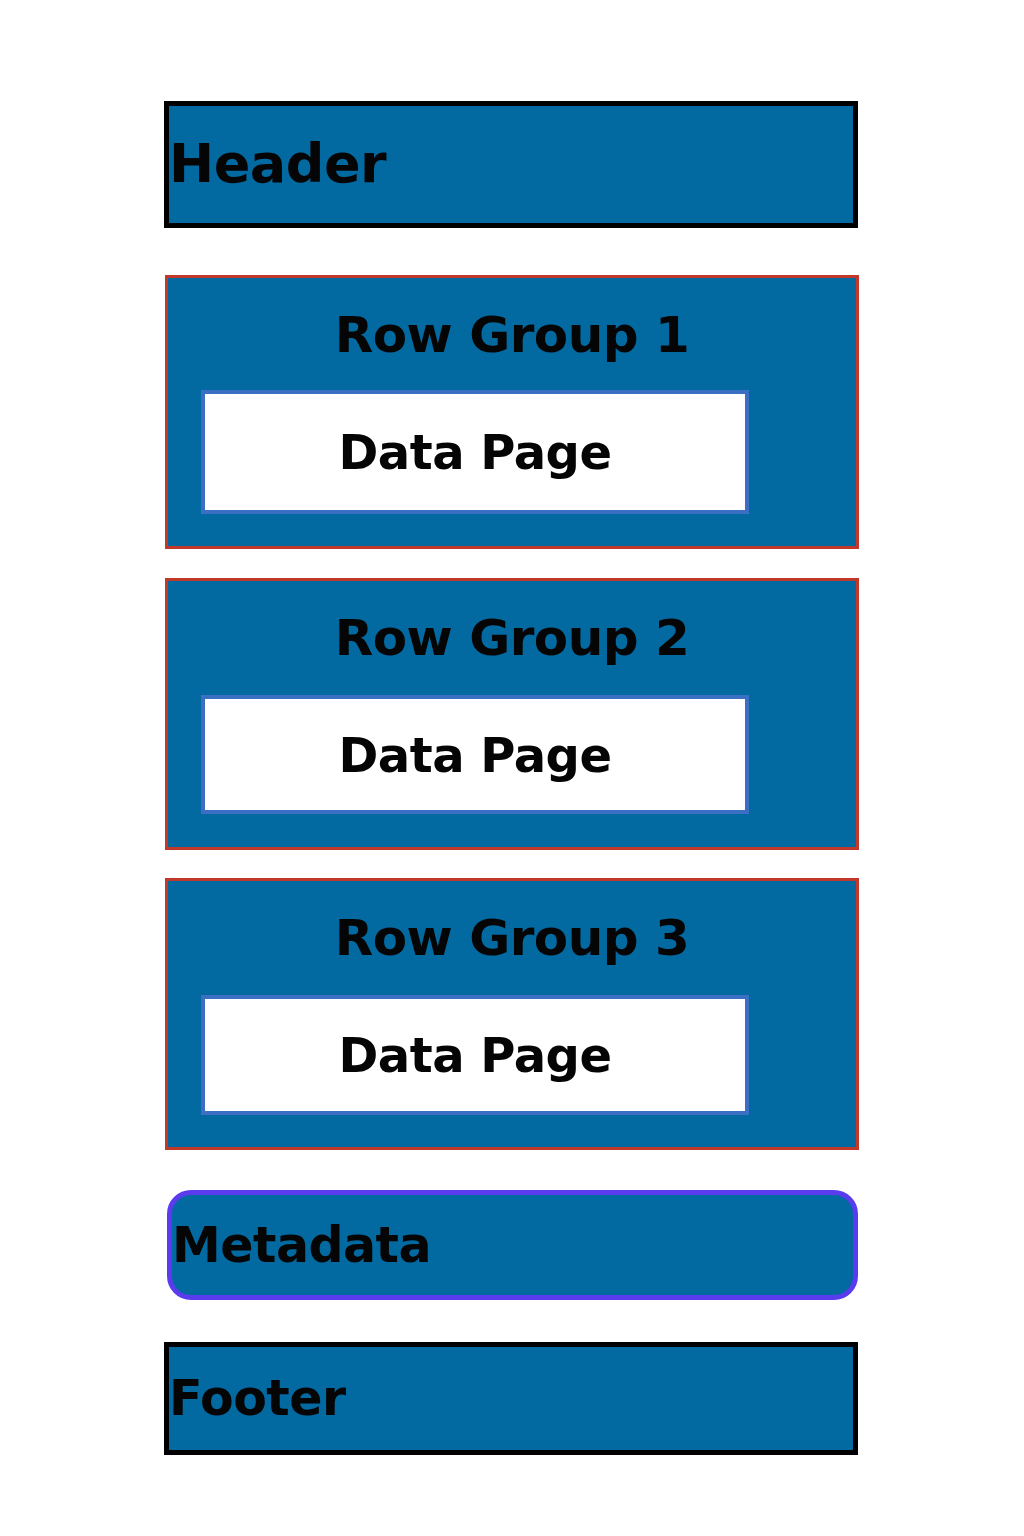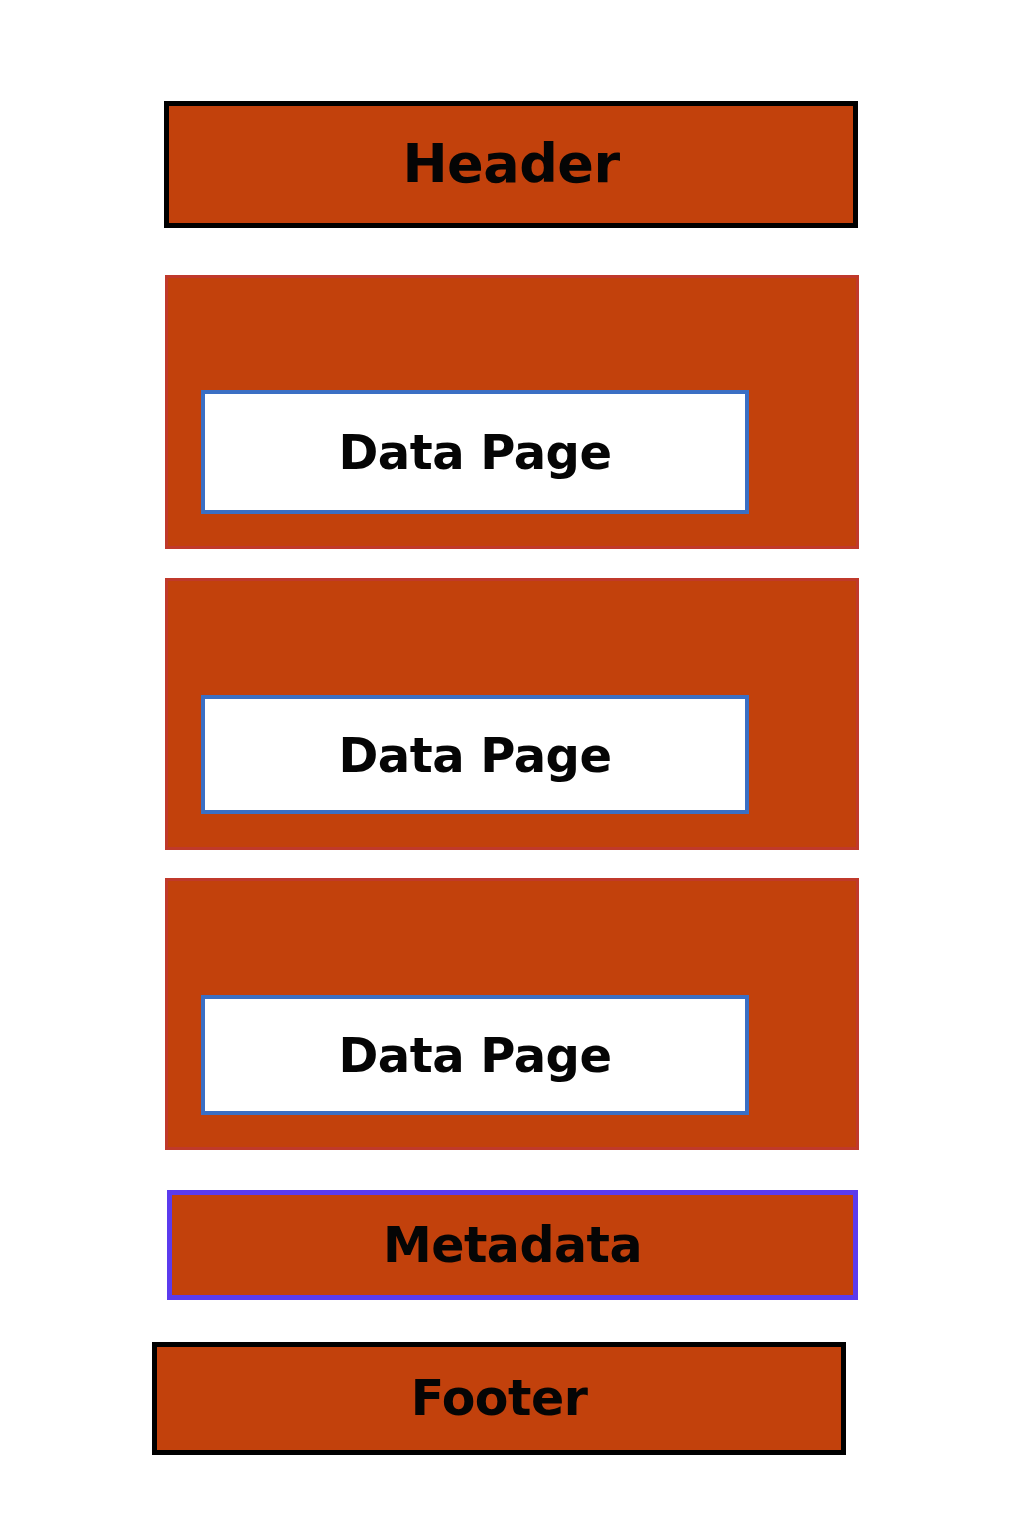--- a/index.html
+++ b/index.html
@@ -21,24 +21,24 @@
     left: 0;
     top: 0;
     width: 1024px;
     height: 1536px;
     background: #ffffff;
   }
 
   .box {
     position: absolute;
     box-sizing: border-box;
-    background: #c2410c;
+    background: #0369a1;
     display: flex;
     align-items: flex-start;
-    justify-content: center;
+    justify-content: flex-start;
   }
 
   .box-label {
     font-weight: 700;
     color: #050505;
     letter-spacing: -0.5px;
     white-space: nowrap;
     line-height: 1;
     text-align: center;
   }
@@ -101,21 +101,21 @@
     height: 110px;
     border: 5px solid #5B3BEE;
     align-items: center;
   }
   #metadata-box .box-label {
     font-size: 49px;
   }
 
   
   #footer-box {
-    left: 152px;
+    left: 164px;
     top: 1342px;
     width: 694px;
     height: 113px;
     border: 5px solid #000000;
     align-items: center;
   }
   #footer-box .box-label {
     font-size: 49px;
   }
 </style>
@@ -142,21 +142,21 @@
     </div>
   </div>
 
   <div class="box row-group" id="row-group-3" style="border-color: rgb(192, 57, 43);">
     <span class="box-label" style="color: rgb(5, 5, 5);">Row Group 3</span>
     <div class="data-page" id="data-page-3" style="border-color: rgb(59, 111, 196);">
       <span class="box-label" style="color: rgb(5, 5, 5);">Data Page</span>
     </div>
   </div>
 
-  <div class="box" id="metadata-box" style="border-color: rgb(91, 59, 238);">
+  <div class="box" id="metadata-box" style="border-color: rgb(91, 59, 238); border-radius: 24px;">
     <span class="box-label" style="color: rgb(5, 5, 5);">Metadata</span>
   </div>
 
   <div class="box" id="footer-box" style="border-color: rgb(0, 0, 0);">
     <span class="box-label" style="color: rgb(5, 5, 5);">Footer</span>
   </div>
 
 </div>
 
 </body></html>

